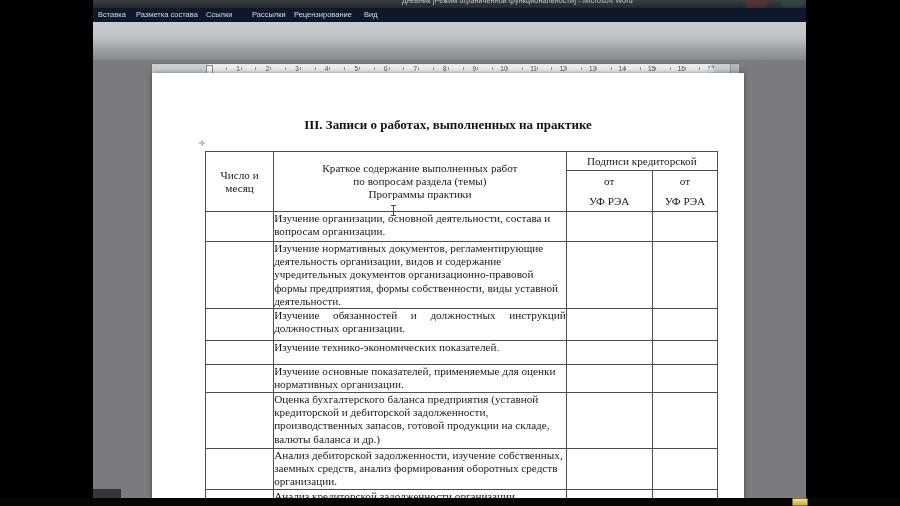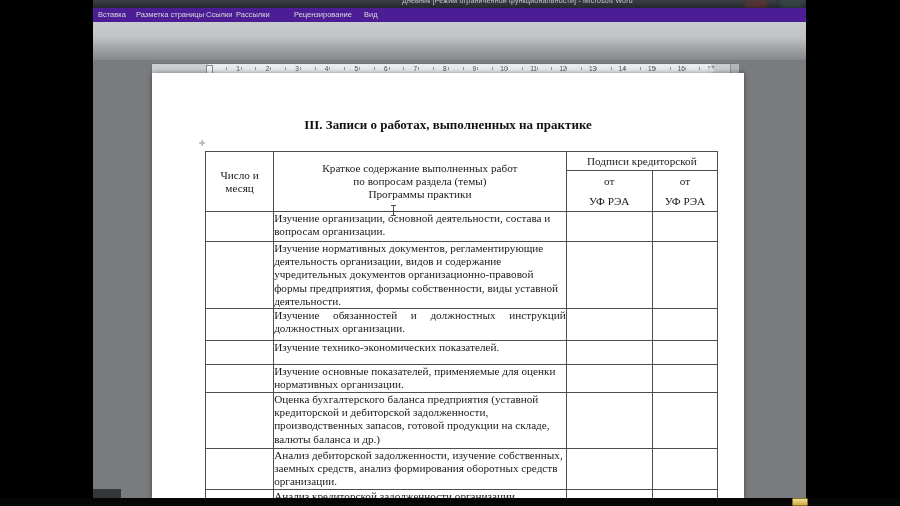--- a/index.html
+++ b/index.html
@@ -8,21 +8,21 @@
 
   
   .titlebar{position:absolute;left:93px;top:0;width:713px;height:8px;overflow:hidden;
             background:linear-gradient(#3a3f45,#24272b);}
   .titlebar .title{position:absolute;left:309px;top:-3px;font-size:7px;color:#c3c7cc;
                    white-space:nowrap;letter-spacing:.2px;}
   .wp-blob{position:absolute;top:0;height:8px;filter:blur(2px);border-radius:3px;}
   .blob-red{left:652px;width:22px;background:rgba(120,50,45,.55);}
   .blob-teal{left:688px;width:22px;background:rgba(55,90,80,.5);}
 
-  .tabrow{position:absolute;left:93px;top:8px;width:713px;height:14px;background:#4c1d95;}
+  .tabrow{position:absolute;left:93px;top:8px;width:713px;height:14px;background:#0f172a;}
   .rtab{position:absolute;top:0;height:14px;line-height:14px;font-size:7.5px;color:#d7dadd;
         padding:0 3px;white-space:nowrap;cursor:default;}
 
   .ribbon-collapsed{position:absolute;left:93px;top:22px;width:713px;height:38px;
                     background:linear-gradient(#c9ccce,#c0c3c6 40%,#9b9ea1 75%,#85888c);}
 
   .workspace{position:absolute;left:93px;top:60px;width:713px;height:438px;background:#797b7e;}
 
   
   .ruler{position:absolute;left:152px;top:64px;width:586px;height:9px;background:#cbced0;
@@ -78,23 +78,23 @@
 <div id="screen">
 
   <div class="titlebar">
     <span class="wp-blob blob-red"></span>
     <span class="wp-blob blob-teal"></span>
     <span class="title">Дневник [Режим ограниченной функциональности] - Microsoft Word</span>
   </div>
 
   <div class="tabrow">
     <span class="rtab" style="left:2px">Вставка</span>
-    <span class="rtab" style="left:40px">Разметка страницы</span>
+    <span class="rtab" style="left:40px">Разметка состава</span>
     <span class="rtab" style="left:110px">Ссылки</span>
-    <span class="rtab" style="left:140px">Рассылки</span>
+    <span class="rtab" style="left:156px">Рассылки</span>
     <span class="rtab" style="left:198px">Рецензирование</span>
     <span class="rtab" style="left:268px">Вид</span>
   </div>
 
   <div class="ribbon-collapsed"></div>
 
   <div class="workspace"></div>
 
   <div class="ruler">
     <div class="ruler-active"></div>

